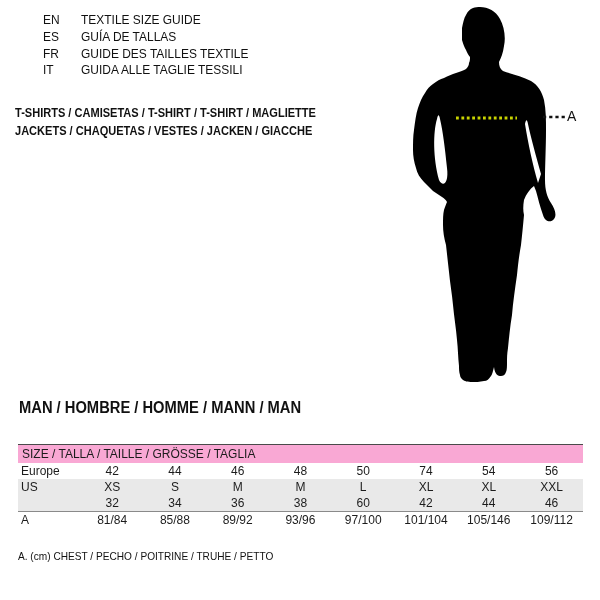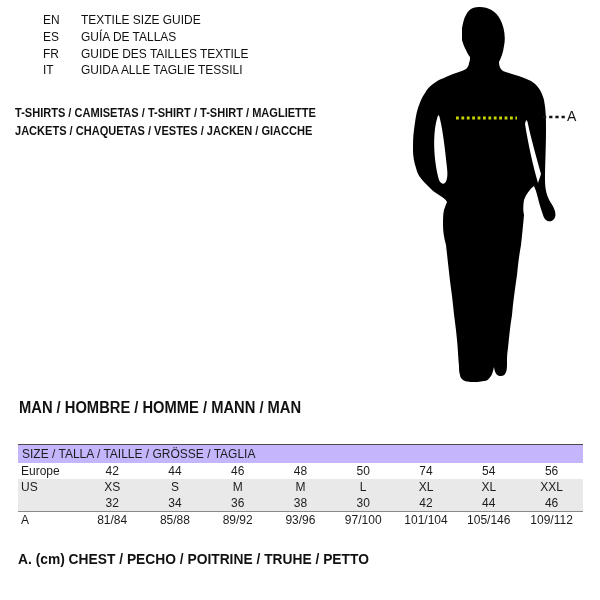--- a/index.html
+++ b/index.html
@@ -25,30 +25,30 @@
   
   .man-label{position:absolute;left:19px;top:399px;font-size:16px;font-weight:700;}
 
   
   .size-table{
     position:absolute;left:18px;top:444px;width:565px;
     border-collapse:collapse;table-layout:fixed;font-size:12px;
     border-top:1px solid #4a4a4a;
   }
   .size-table th{
-    background:#c4b5fd;font-weight:400;text-align:left;
+    background:#f9a8d4;font-weight:400;text-align:left;
     padding:2px 0 2px 4px;height:14px;color:#1c1c1c;
   }
   .size-table td{height:16px;text-align:center;padding:0;color:#1c1c1c;}
   .size-table td.lbl{text-align:left;padding-left:3px;width:75px;}
   tr.stripe td{background:#e9e9e9;text-align:center;}
   tr.row-a td{border-top:1px solid #8a8a8a;}
 
   
-  .footer-note{position:absolute;left:18px;top:550px;font-size:15px;font-weight:700;}
+  .footer-note{position:absolute;left:18px;top:550px;font-size:11px;font-weight:400;}
 </style>
 </head>
 <body>
 
 <div class="lang-list">
   <div class="lang-row">
     <span class="lang-code cond">EN</span>
     <span class="cond">TEXTILE SIZE GUIDE</span>
   </div>
   <div class="lang-row">
@@ -183,21 +183,21 @@
       <td>XL</td>
       <td>XL</td>
       <td>XXL</td>
     </tr>
     <tr class="stripe">
       <td class="lbl"></td>
       <td>32</td>
       <td>34</td>
       <td>36</td>
       <td>38</td>
-      <td>30</td>
+      <td>60</td>
       <td>42</td>
       <td>44</td>
       <td>46</td>
     </tr>
     <tr class="row-a">
       <td class="lbl">A</td>
       <td>81/84</td>
       <td>85/88</td>
       <td>89/92</td>
       <td>93/96</td>

